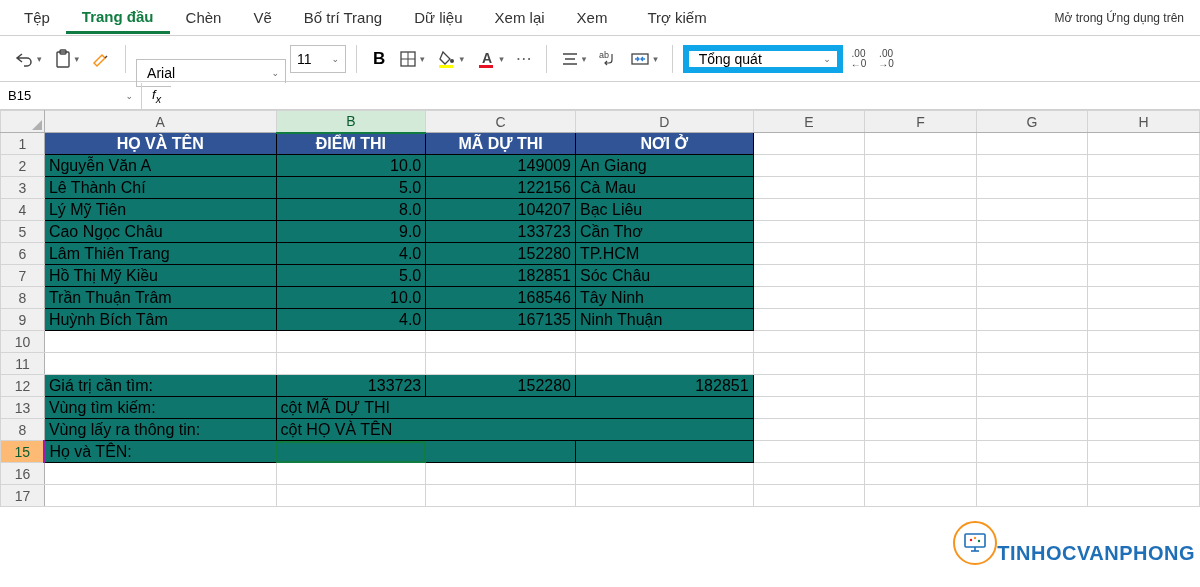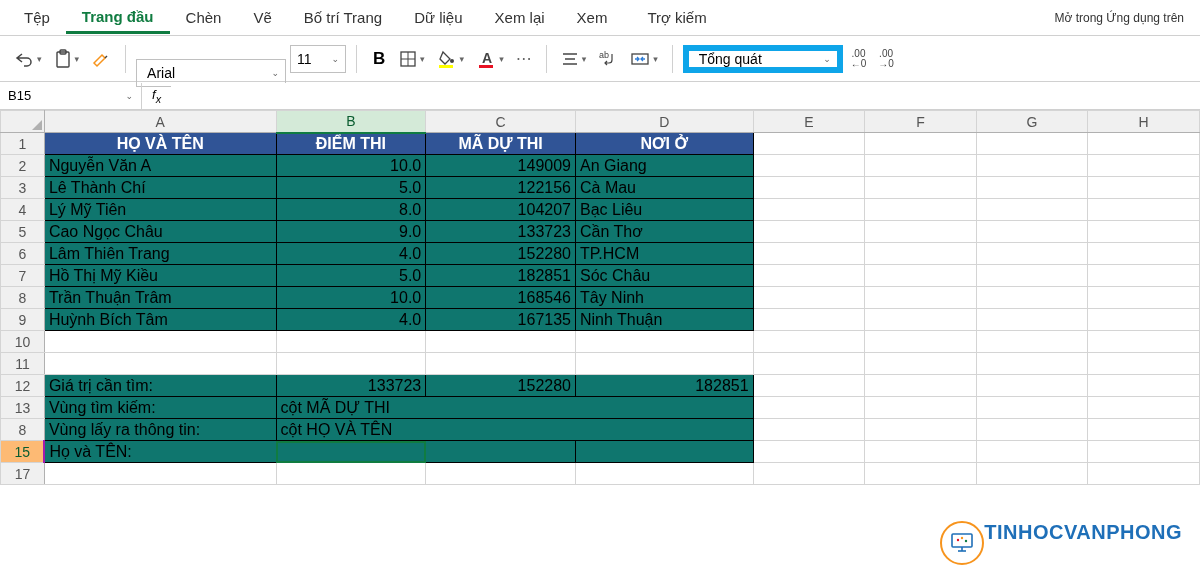--- a/index.html
+++ b/index.html
@@ -28,21 +28,21 @@
 .grid .col-hdr.sel { background: #d4ead8; border-bottom: 2px solid #107c41; color: #0a5c30; }
 .grid .row-hdr { background: #f0f0f0; text-align: center; font-weight: normal; color: #555; width: 44px; border-right: 1px solid #b0b0b0; font-size: 14px; }
 .grid .row-hdr.sel { background: #fdba74; border-right: 2px solid #a21caf; color: #0a5c30; }
 .grid td.data { border: 1px solid #000; font-family: Arial; font-size: 16px; background: #0f766e; }
 .grid td.hdr { background: #305496; color: #fff; font-weight: bold; text-align: center; border: 1px solid #000; font-family: Arial; font-size: 16px; }
 .grid td.num { text-align: right; }
 .grid td.empty { background: #fff; }
 .grid td.sel-cell { outline: 2px solid #107c41; outline-offset: -2px; position: relative; }
 .col-A { width: 232px; } .col-B { width: 150px; } .col-C { width: 150px; } .col-D { width: 178px; }
 .col-E, .col-F, .col-G, .col-H { width: 112px; }
-.watermark { position: absolute; bottom: 22px; right: 18px; display: flex; align-items: flex-start; }
+.watermark { position: absolute; bottom: 22px; right: 5px; display: flex; align-items: flex-end; }
 .wm-circle { width: 44px; height: 44px; border: 2px solid #f7941d; border-radius: 50%; display: flex; align-items: center; justify-content: center; }
 .wm-text { font-size: 20px; font-weight: bold; color: #1e6fb8; letter-spacing: 0.5px; }
 svg { display: block; }
 .selall { position: relative; }
 .selall::after { content: ""; position: absolute; right: 2px; bottom: 2px; width: 0; height: 0; border-left: 10px solid transparent; border-bottom: 10px solid #b0b0b0; }
 </style>
 </head>
 <body>
 
 <div class="ribbon-tabs" id="ribbon-tabs">
@@ -328,20 +328,31 @@
           <td class="data">Họ và TÊN:</td>
           <td class="data sel-cell"></td>
           <td class="data"></td>
           <td class="data"></td>
           <td class="empty"></td>
           <td class="empty"></td>
           <td class="empty"></td>
           <td class="empty"></td>
         </tr>
         <tr>
+          <th class="row-hdr">16</th>
+          <td class="empty"></td>
+          <td class="empty"></td>
+          <td class="empty"></td>
+          <td class="empty"></td>
+          <td class="empty"></td>
+          <td class="empty"></td>
+          <td class="empty"></td>
+          <td class="empty"></td>
+        </tr>
+        <tr>
           <th class="row-hdr">17</th>
           <td class="empty"></td>
           <td class="empty"></td>
           <td class="empty"></td>
           <td class="empty"></td>
           <td class="empty"></td>
           <td class="empty"></td>
           <td class="empty"></td>
           <td class="empty"></td>
         </tr>

